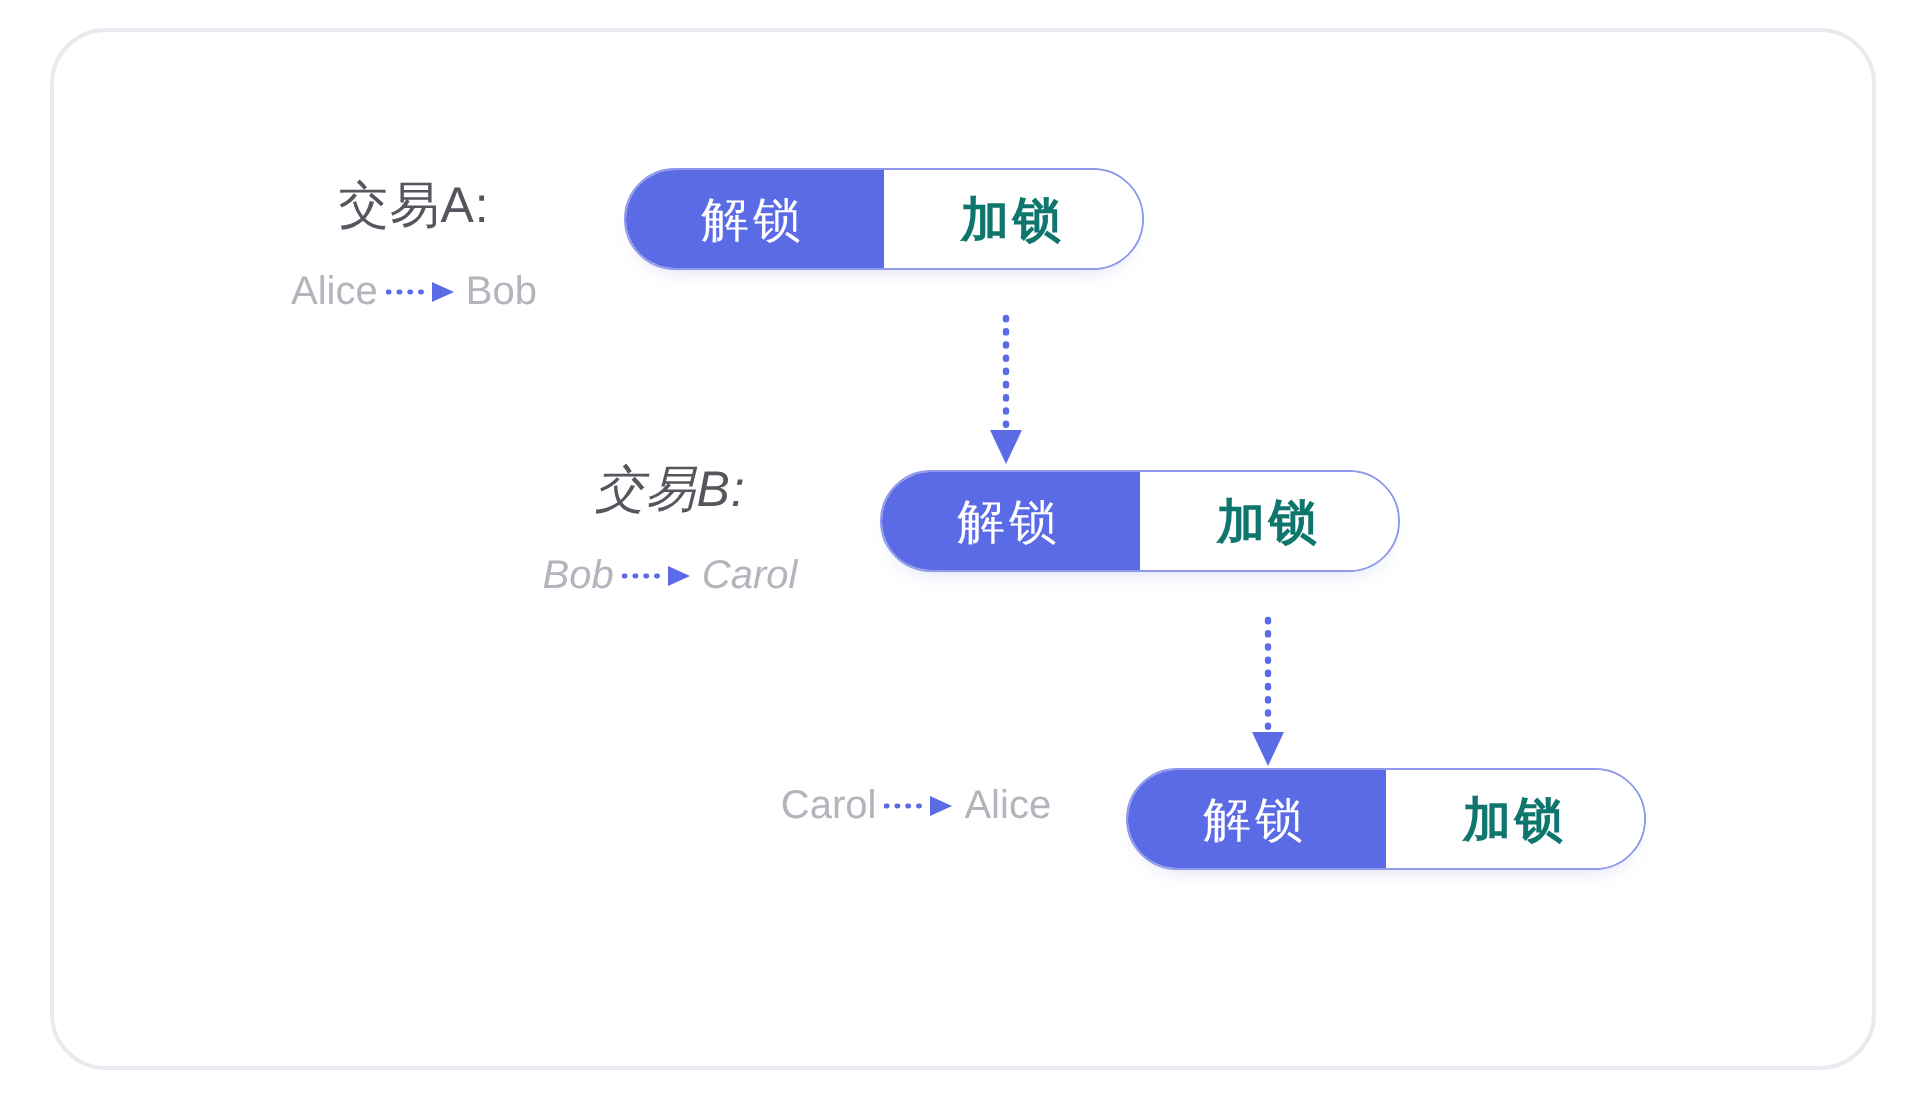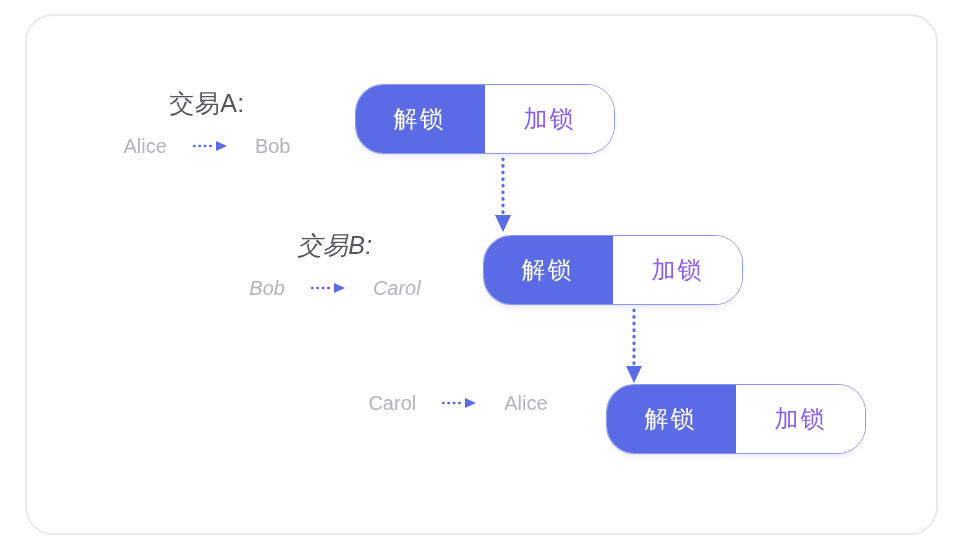--- a/index.html
+++ b/index.html
@@ -41,35 +41,34 @@
     white-space: nowrap;
   }
   .tx-parties {
     font-size: 20px;
     line-height: 26px;
     color: #b3b4bc;
     white-space: nowrap;
     display: flex;
     align-items: center;
     justify-content: center;
-    gap: 26px;
+    gap: 4px;
   }
   .mini-arrow { display: inline-block; }
   
   .tx-box {
     position: absolute;
     width: 260px;
-    height: 70px;
+    height: 51px;
     border: 1.5px solid #8f99ec;
     border-radius: 28px;
     background: #ffffff;
     box-sizing: border-box;
     overflow: hidden;
     box-shadow: 0 6px 10px -7px rgba(120, 130, 220, 0.35);
-    margin-left: 43px;
   }
   .seg {
     position: absolute;
     top: 0;
     bottom: 0;
     width: 50%;
     display: flex;
     align-items: center;
     justify-content: center;
     font-size: 24px;
@@ -80,22 +79,23 @@
     left: -2px;
     top: -2px;
     bottom: -2px;
     width: calc(50% + 2px);
     background: #5b6be6;
     color: #ffffff;
     border-radius: 16px 0 0 16px;
   }
   .seg-lock {
     right: 0;
-    color: #8b5cf6;
+    color: #0f766e;
     background: #ffffff;
+    font-weight: bold;
   }
   .flow-arrow {
     position: absolute;
   }
 </style>
 </head>
 <body>
 
 <div class="stage">
   <div class="frame"></div>

